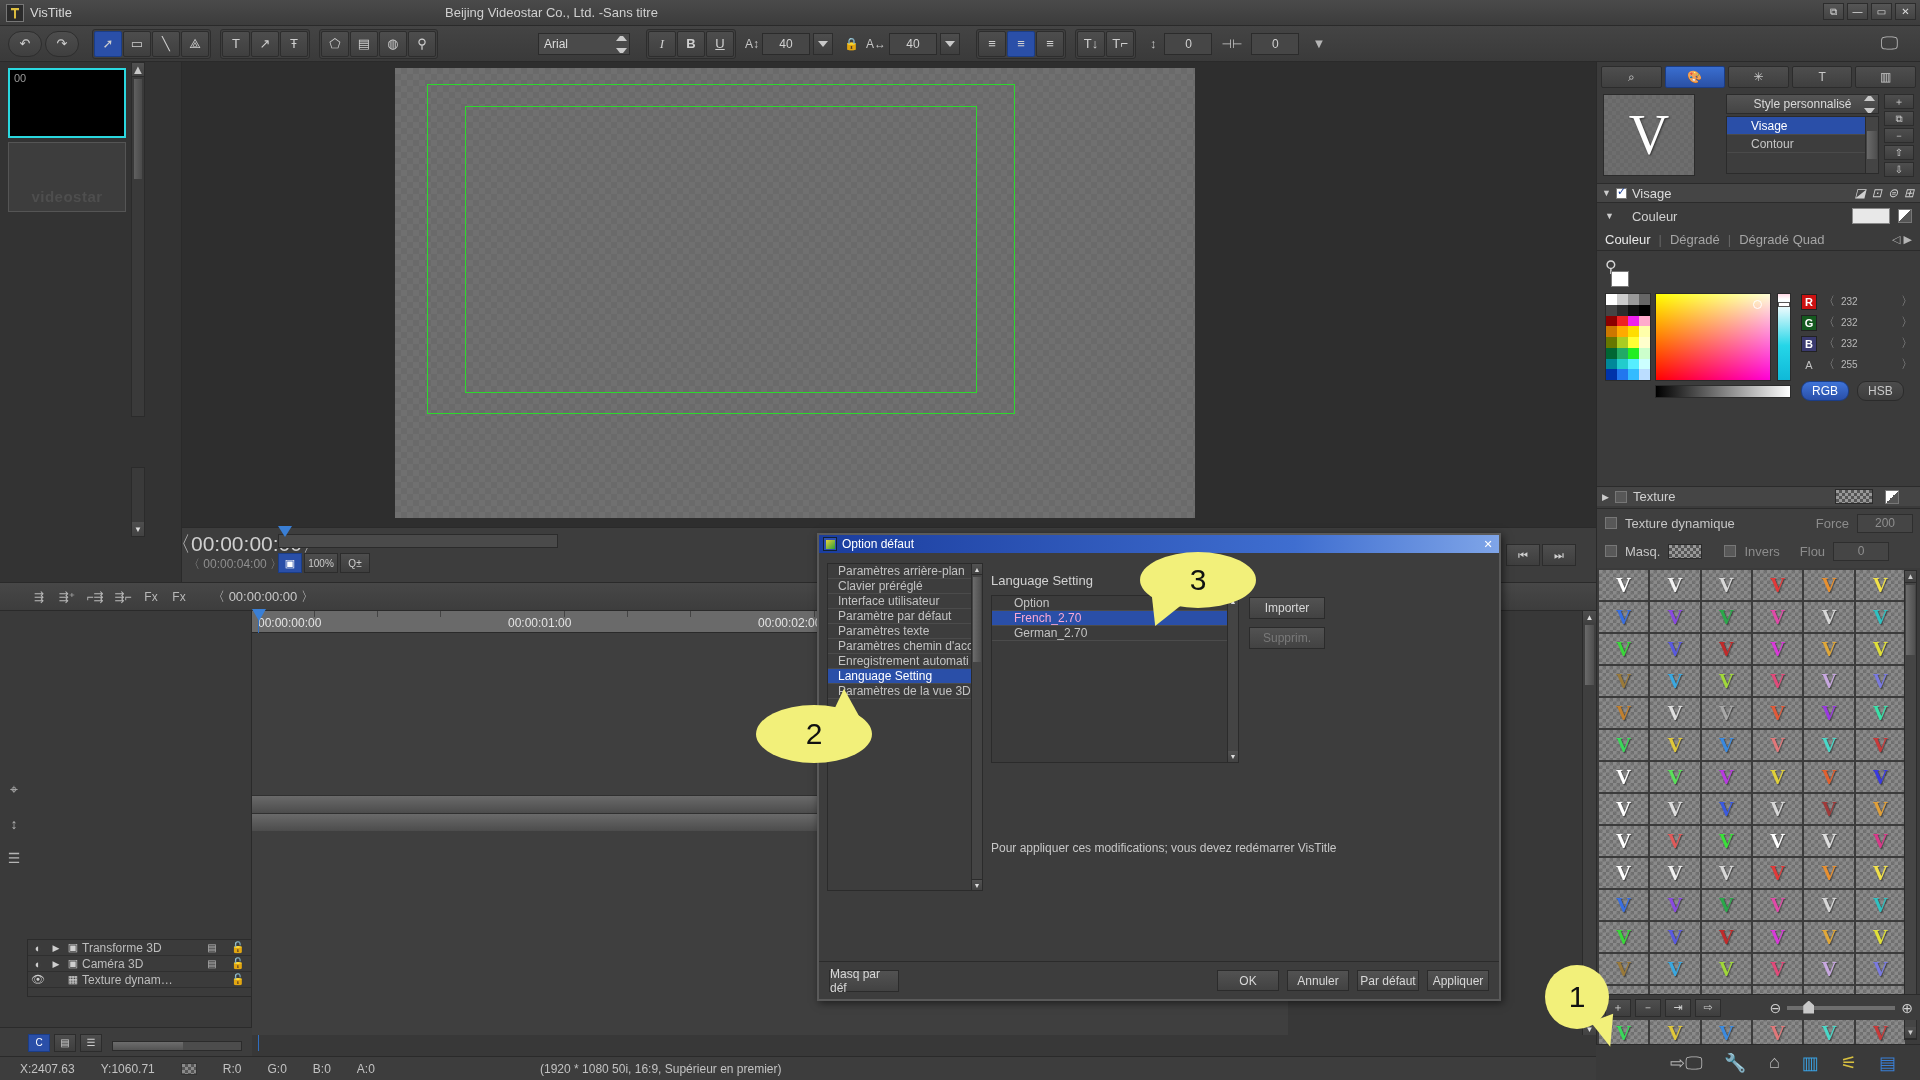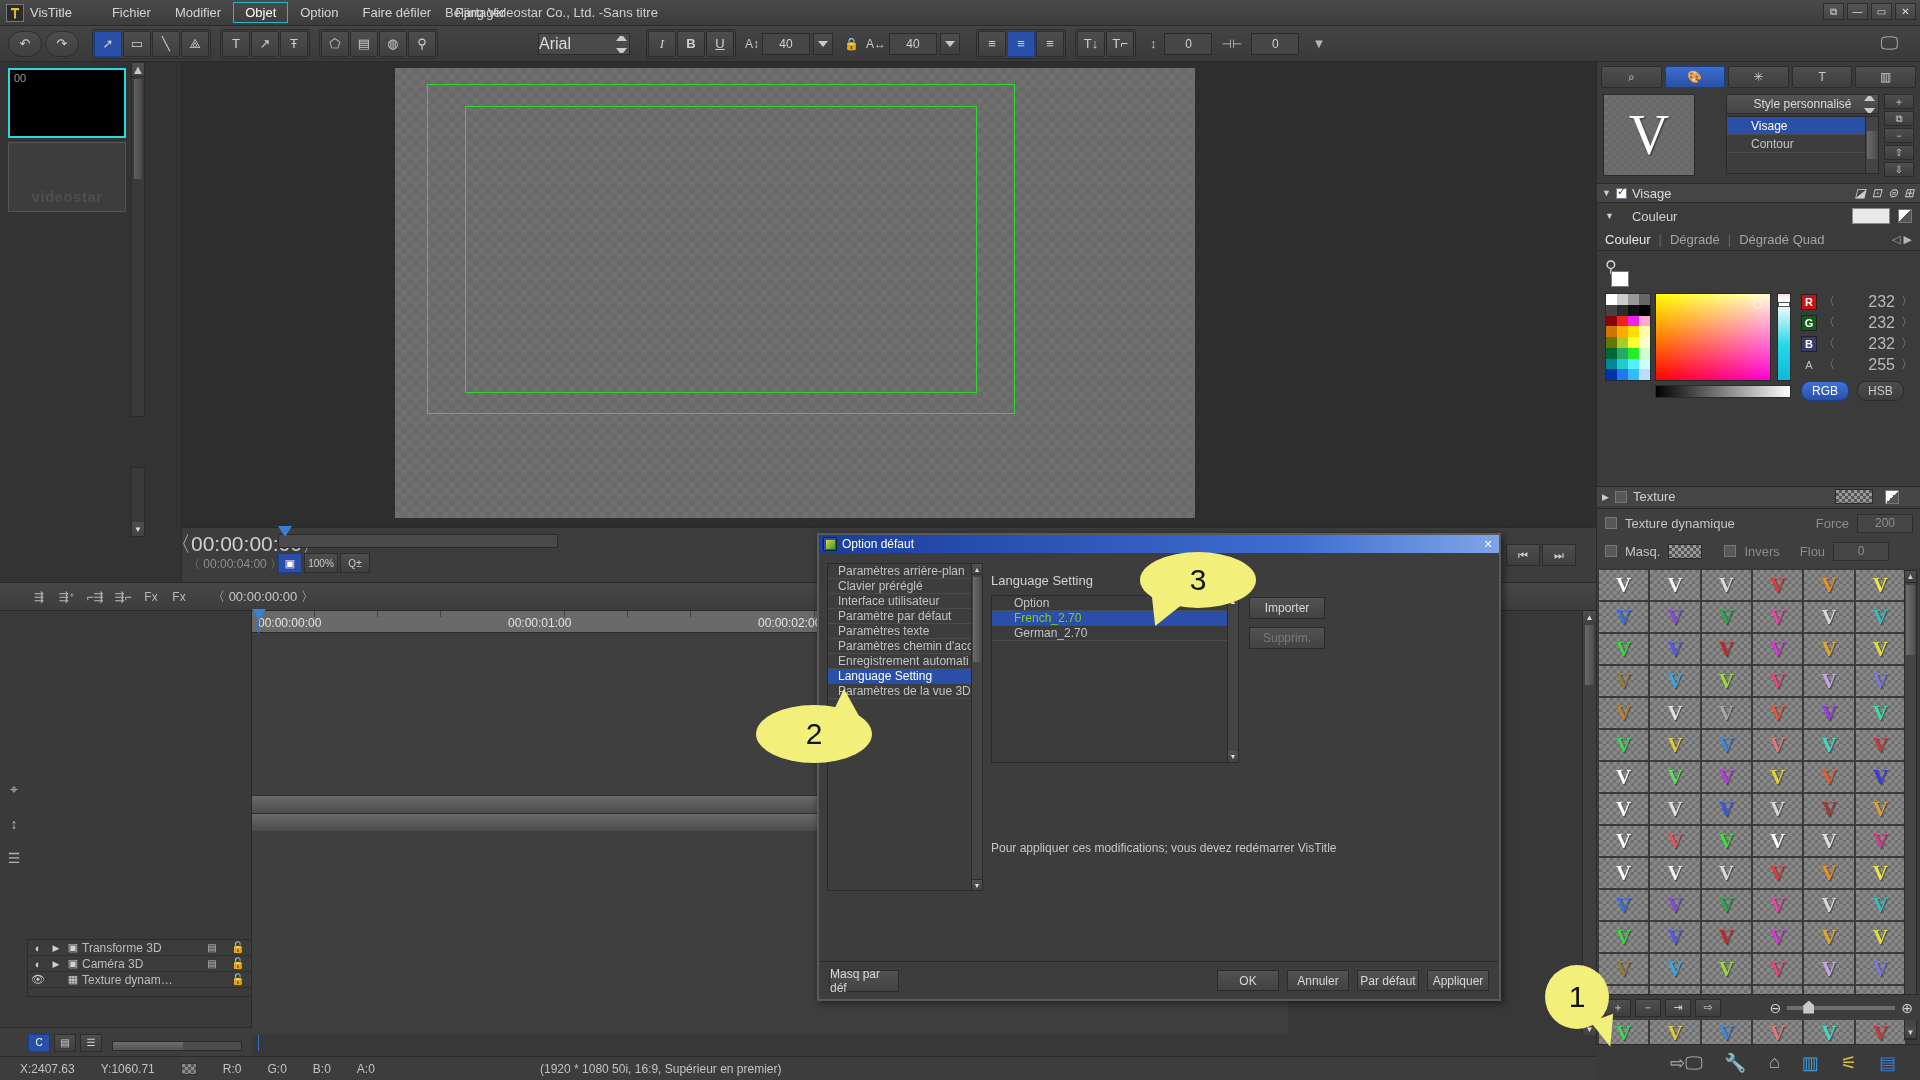--- a/index.html
+++ b/index.html
@@ -63,21 +63,21 @@
     border: 1px solid #2d2d2d; border-radius:2px;
     display:flex; align-items:center; justify-content:center;
     color:#cfcfcf; font-size:13px;
   }
   .tbtn.sel { background: #2a4fa8; border-color:#1b3d86; }
   .tbtn.round { border-radius: 13px; width: 34px; }
   .undo-group { display:flex; gap:3px; margin-right:10px; }
 
   .font-box {
     width: 92px; height: 22px; background:#4a4a4a; border:1px solid #2b2b2b;
-    display:flex; align-items:center; font-size:16px; color:#dcdcdc;
+    display:flex; align-items:center; padding-left:5px; font-size:12px; color:#dcdcdc;
     position: relative;
   }
   .spin {
     position:absolute; right:2px; top:2px; width:11px; height:17px;
     display:flex; flex-direction:column; justify-content:space-between;
   }
   .spin i { border-left:4px solid transparent; border-right:4px solid transparent; display:block; }
   .spin i.up { border-bottom:5px solid #c9c9c9; }
   .spin i.dn { border-top:5px solid #c9c9c9; }
 
@@ -298,21 +298,21 @@
      background:linear-gradient(to right,#000,#fff); border:1px solid #2b2b2b;}
 
   .rgb-col { position:absolute; left:204px; top:40px; width:112px; }
   .rgb-row { display:flex; align-items:center; gap:6px; height:21px; }
   .rgb-tag { width:16px;height:16px; display:flex;align-items:center;justify-content:center;
      font-size:11px; font-weight:bold; color:#fff; border:1px solid #222;}
   .rgb-tag.r { background:#cc1111; }
   .rgb-tag.g { background:#15591f; }
   .rgb-tag.b { background:#3a3a6f; }
   .rgb-tag.a { background:transparent; border:none; color:#c0c0c0; font-weight:normal;}
-  .rgb-val { flex:1; text-align:right; font-size:16px; color:#b9b9b9;}
+  .rgb-val { flex:1; text-align:left; font-size:10px; color:#b9b9b9;}
   .rgb-chev { font-size:12px; color:#9c9c9c; }
   .mode-row { display:flex; gap:8px; margin-top:6px; }
   .mode-pill { padding:2px 10px; border-radius:9px; font-size:12px; border:1px solid #2b2b2b;
      background:linear-gradient(#4c4c4c,#3d3d3d); color:#c9c9c9;}
   .mode-pill.sel { background:linear-gradient(#3f74d8,#2a4fa8); color:#fff; border-color:#1b3d86;}
 
   .texture-hdr { position:absolute; left:0; top:424px; width:324px; height:20px;
      background:#454545; border-top:1px solid #2b2b2b; display:flex; align-items:center; padding-left:5px; gap:6px;
      font-size:13px; color:#cfcfcf;}
   .checker-sm { width:38px;height:15px;
@@ -405,21 +405,21 @@
   .nav-scroll .ar.bot { position:absolute; bottom:0; width:100%; border-top:1px solid #2b2b2b; border-bottom:none;}
   .nav-scroll .bar { position:absolute; left:1px; top:13px; width:8px; height:85px; background:linear-gradient(90deg,#6c6c6c,#4e4e4e);}
 
   .pane-title { position:absolute; left:172px; top:20px; font-size:13px; color:#d2d2d2;}
   .lang-list {
     position:absolute; left:172px; top:42px; width:248px; height:168px;
     background:#3b3b3b; border:1px solid #2b2b2b;
   }
   .lang-item { height:15px; padding-left:22px; font-size:12px; color:#c3c3c3;
      display:flex; align-items:center; border-bottom:1px solid #4b4b4b;}
-  .lang-item.sel { background:#2a4fa8; color:#84cc16;}
+  .lang-item.sel { background:#2a4fa8; color:#f9a8d4;}
   .lang-scroll { position:absolute; right:0; top:0; width:11px; height:100%; background:#444; border-left:1px solid #2b2b2b;}
   .lang-scroll .ar { height:11px; background:linear-gradient(#525252,#424242);
      display:flex;align-items:center;justify-content:center; font-size:7px; color:#ddd;}
   .lang-scroll .ar.bot{ position:absolute; bottom:0; width:100%;}
 
   .side-btns { position:absolute; left:430px; top:44px; width:76px; display:flex; flex-direction:column; gap:8px;}
   .dlg-btn {
     height:22px; background:linear-gradient(#525252,#424242); border:1px solid #2b2b2b;
     display:flex;align-items:center;justify-content:center; font-size:12px; color:#d8d8d8;
   }
@@ -457,28 +457,20 @@
     transform: rotate(10deg); }
 </style>
 </head>
 <body>
 
 <div id="app">
 
   <div class="titlebar">
     <div class="app-logo"></div>
     <div class="app-name">VisTitle</div>
-    <div class="menu">
-      <div class="menu-item">Fichier</div>
-      <div class="menu-item">Modifier</div>
-      <div class="menu-item active">Objet</div>
-      <div class="menu-item">Option</div>
-      <div class="menu-item">Faire défiler</div>
-      <div class="menu-item">Partager</div>
-    </div>
     <div class="doc-title">Beijing Videostar Co., Ltd. -Sans titre</div>
     <div class="win-btns">
       <div class="win-btn">⧉</div>
       <div class="win-btn">—</div>
       <div class="win-btn">▭</div>
       <div class="win-btn">✕</div>
     </div>
   </div>
 
   <div class="toolbar">

